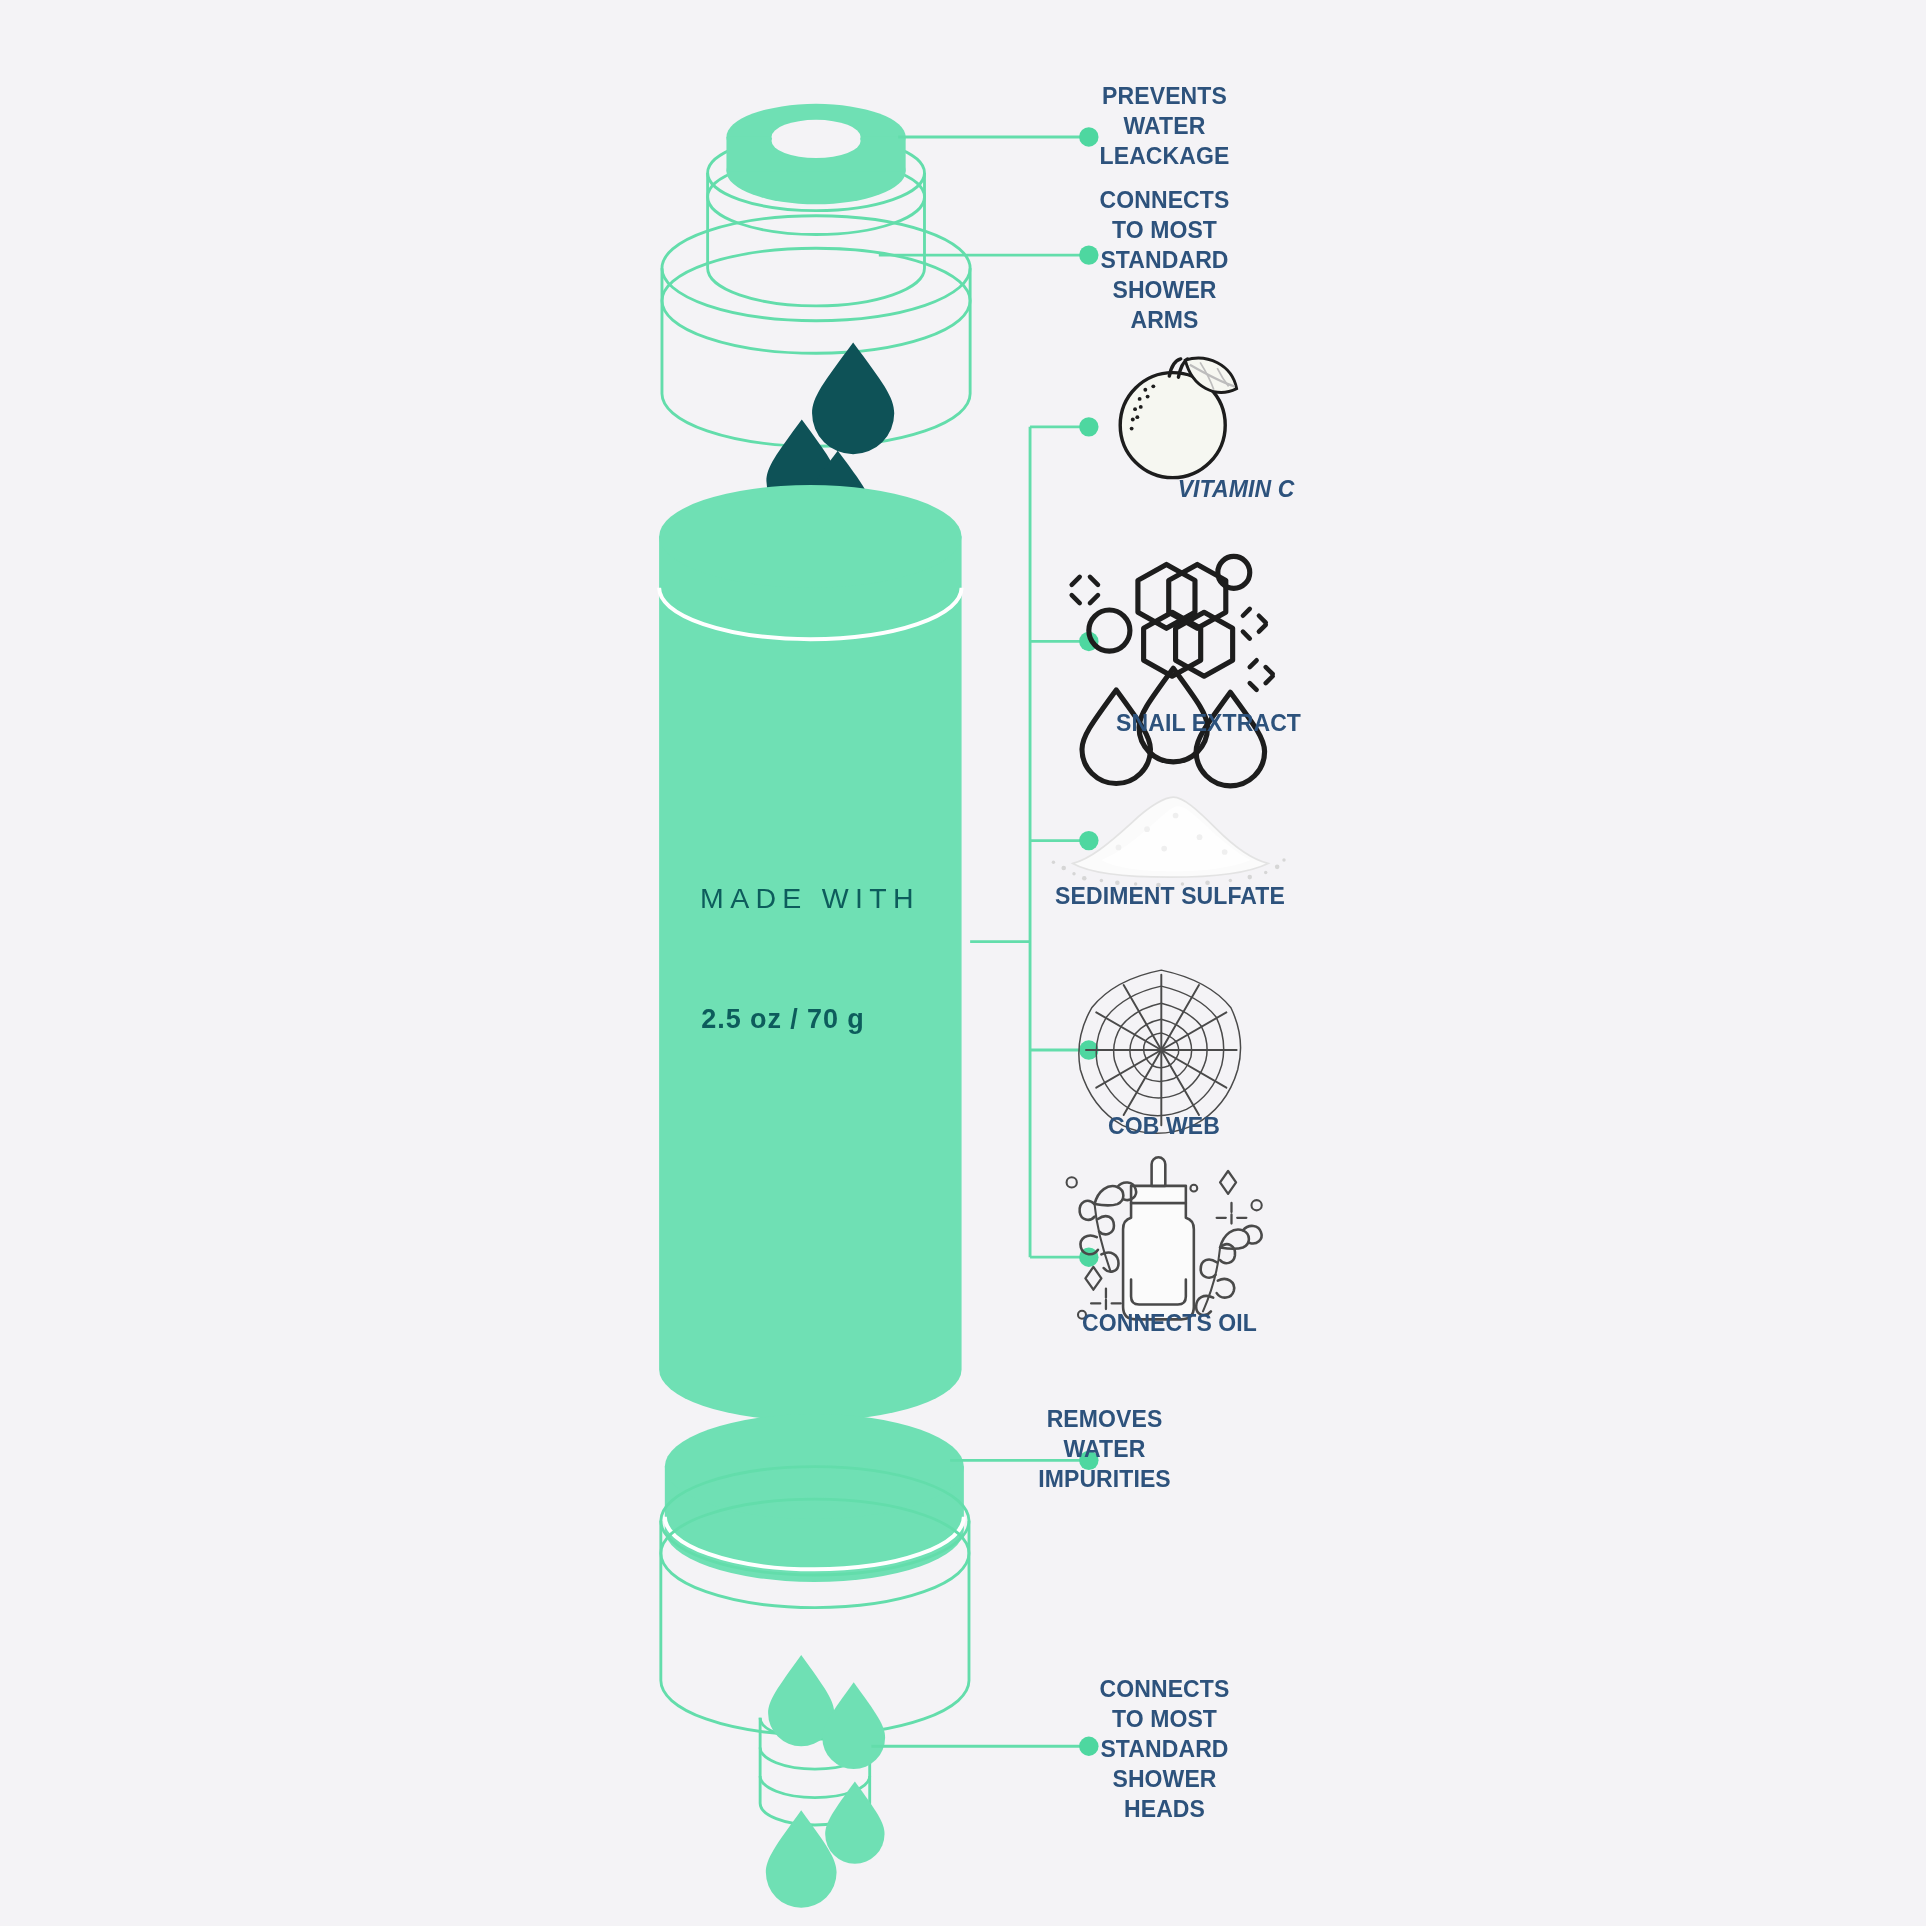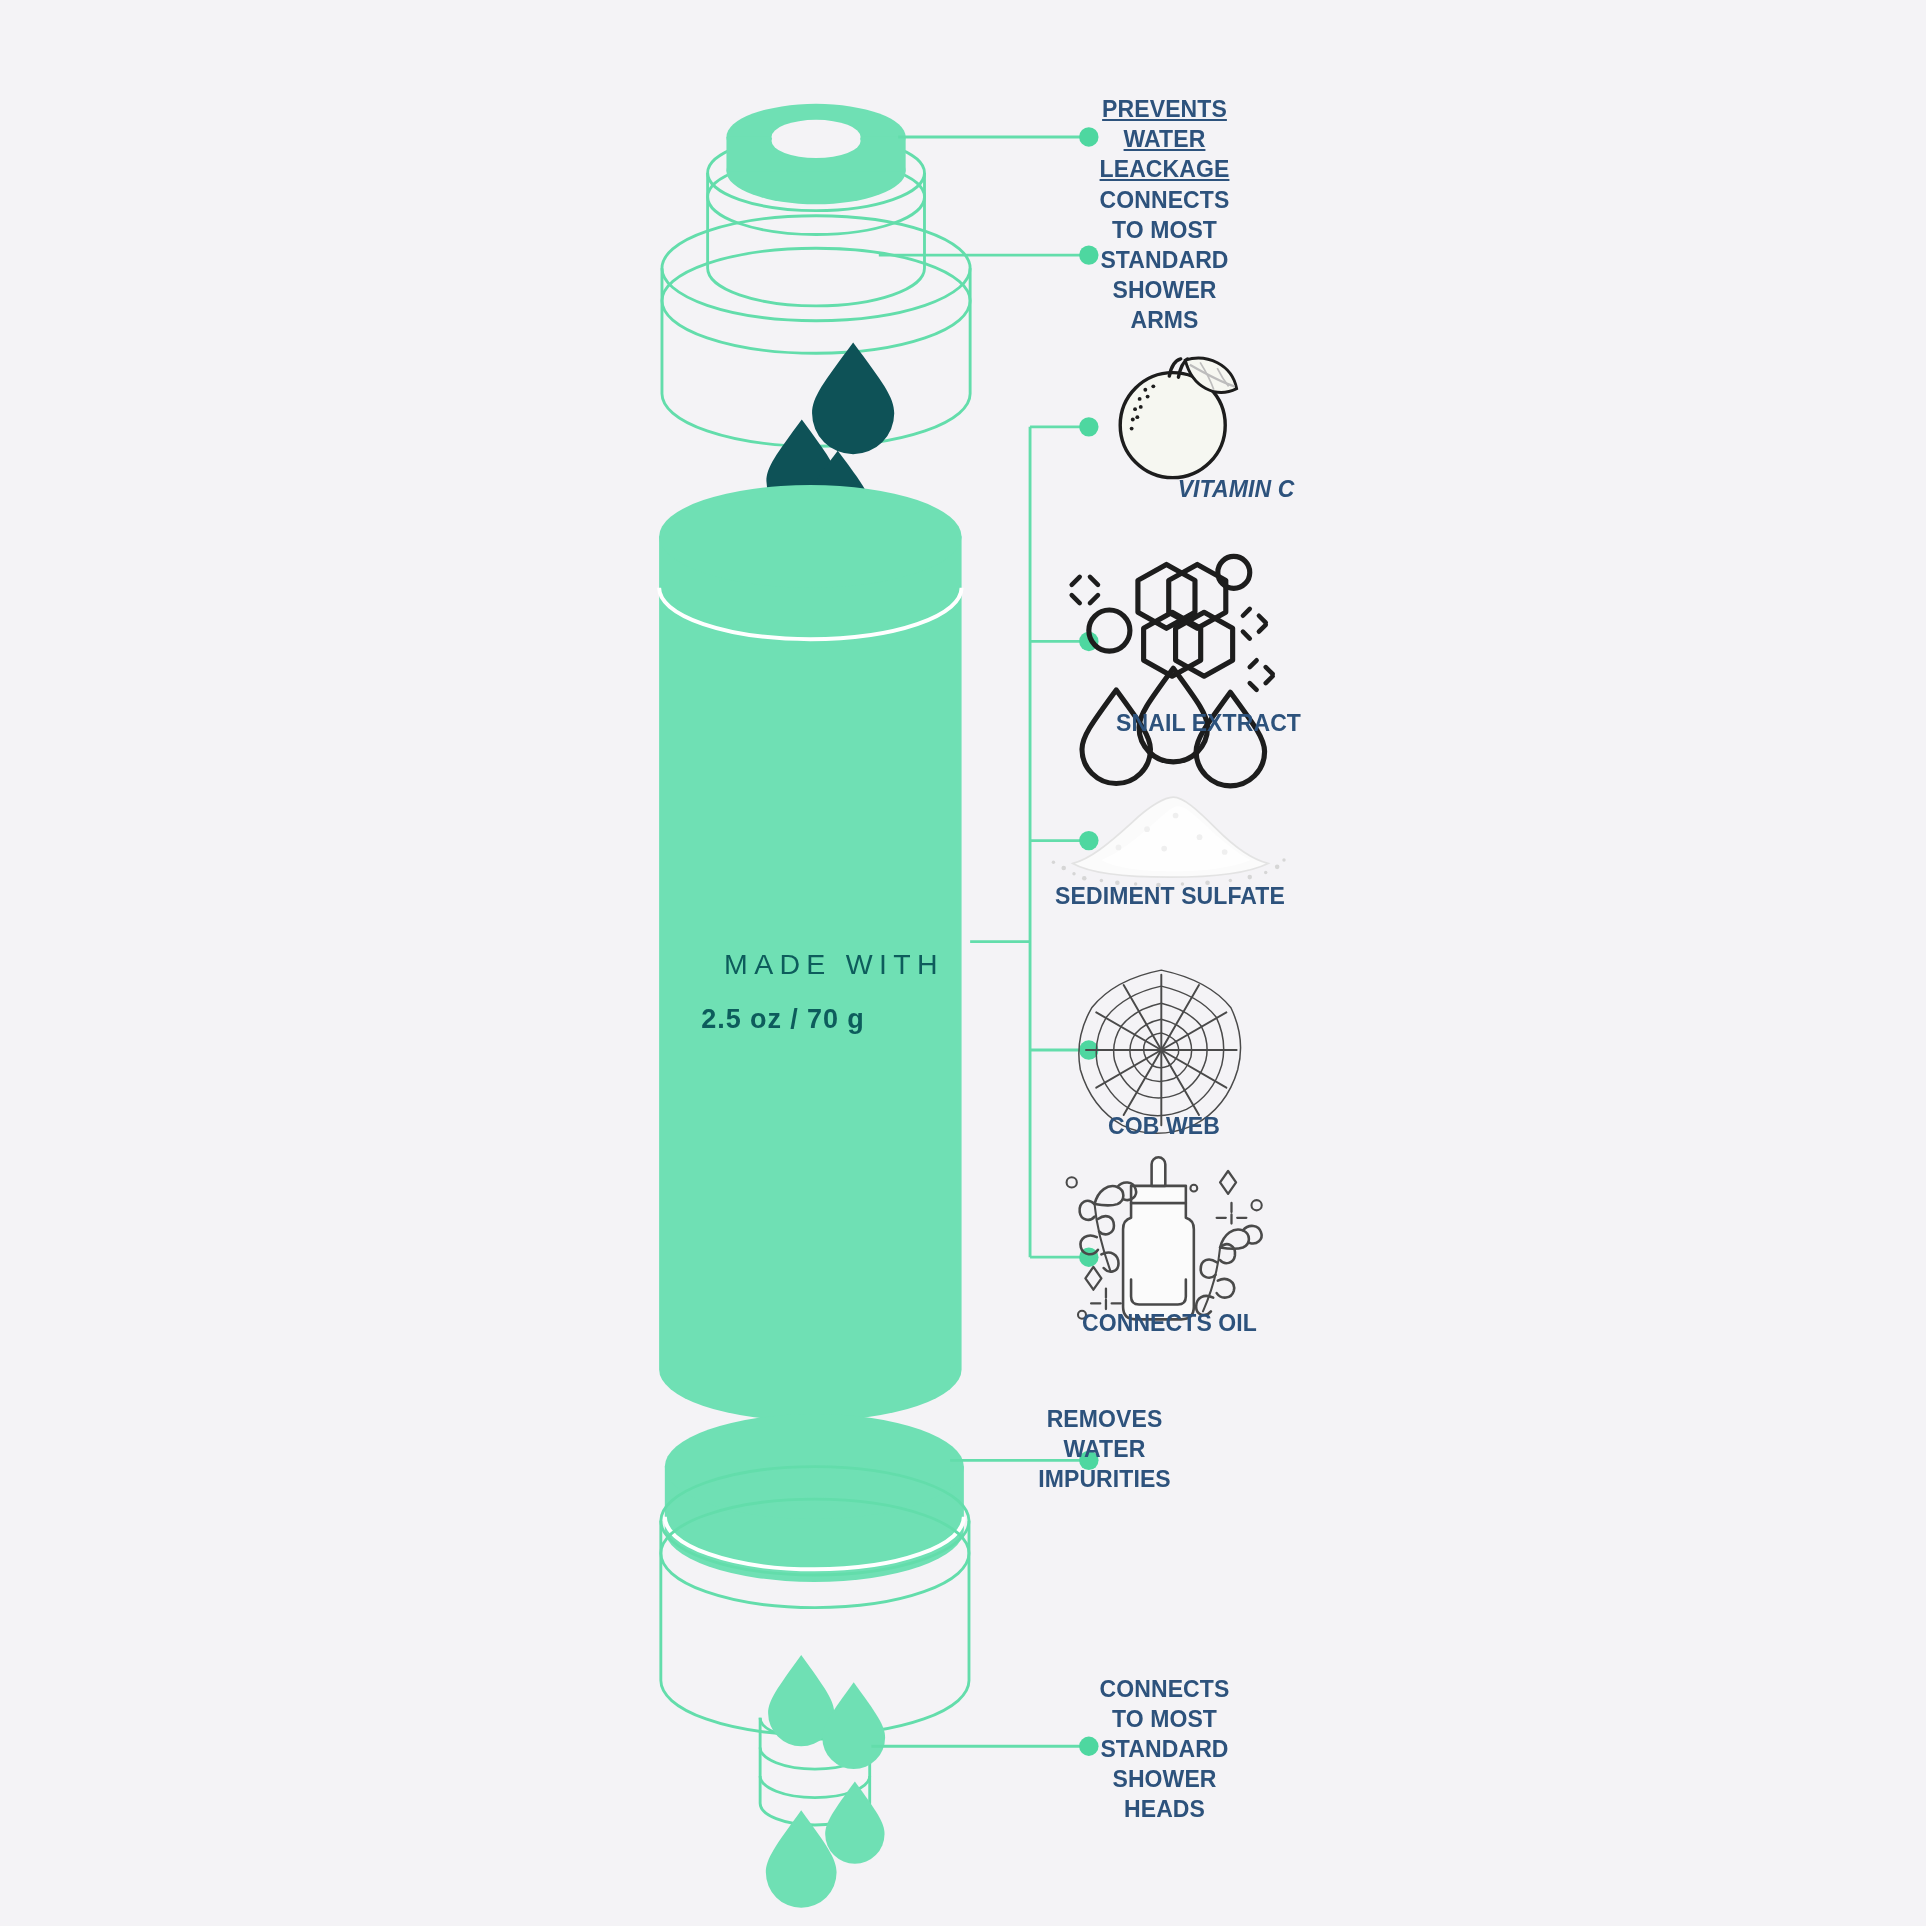--- a/index.html
+++ b/index.html
@@ -281,26 +281,26 @@
       </g>
       <g stroke-width="3.6">
         <circle cx="-152" cy="-118" r="9"></circle>
         <circle cx="62" cy="-108" r="6"></circle>
         <circle cx="172" cy="-78" r="9"></circle>
         <circle cx="-134" cy="114" r="7"></circle>
       </g>
     </g>
   </svg>
 
-  <div class="bottle-text" id="made-with" style="left:659px;top:948px;width:302px;margin-left:24px;">MADE WITH</div>
+  <div class="bottle-text" id="made-with" style="left:659px;top:882px;width:302px;">MADE WITH</div>
 
   <div class="bottle-text" id="volume" style="left:659px;top:1004px;width:248px;">2.5 oz / 70 g</div>
 
 
-  <div class="lbl lbl-callout" style="left:1079px;top:95px;width:171px;text-decoration:underline;">PREVENTS
+  <div class="lbl lbl-callout" style="left:1079px;top:82px;width:171px;">PREVENTS
 WATER
 LEACKAGE</div>
 
   <div class="lbl lbl-callout" style="left:1079px;top:186px;width:171px;">CONNECTS
 TO MOST
 STANDARD
 SHOWER
 ARMS</div>
 
   <div class="lbl lbl-callout" style="left:1019px;top:1405px;width:171px;">REMOVES

